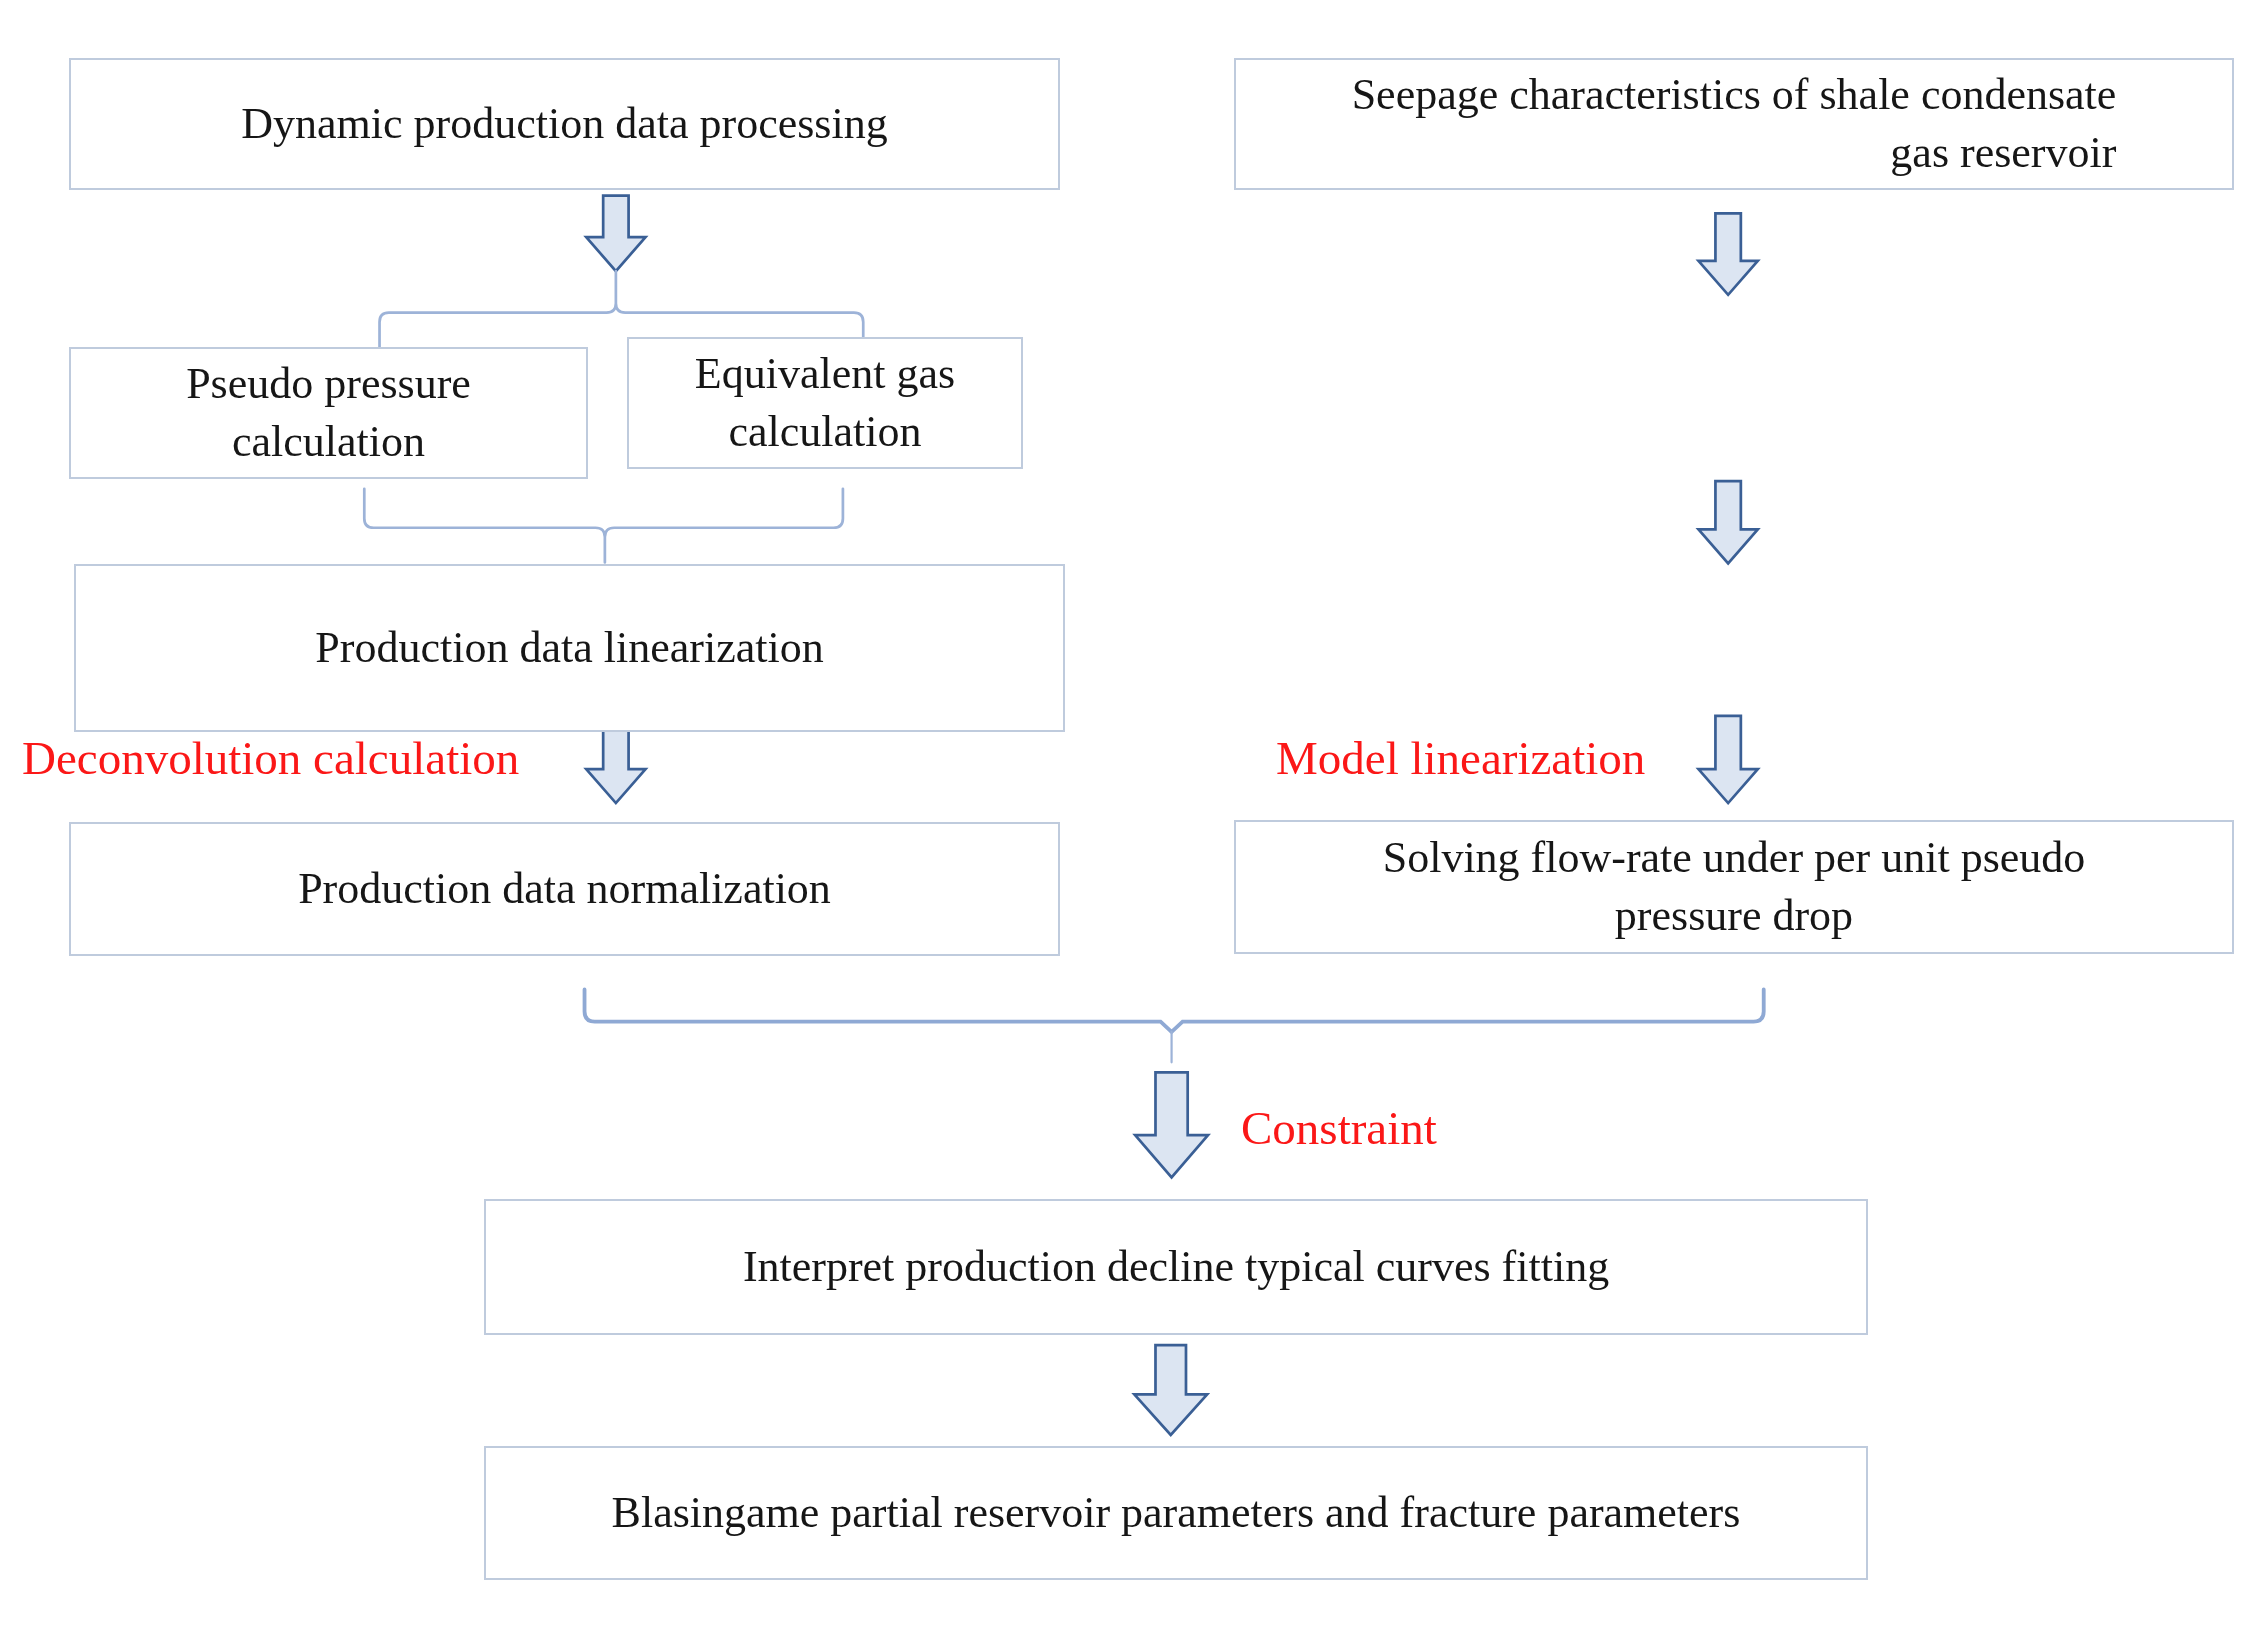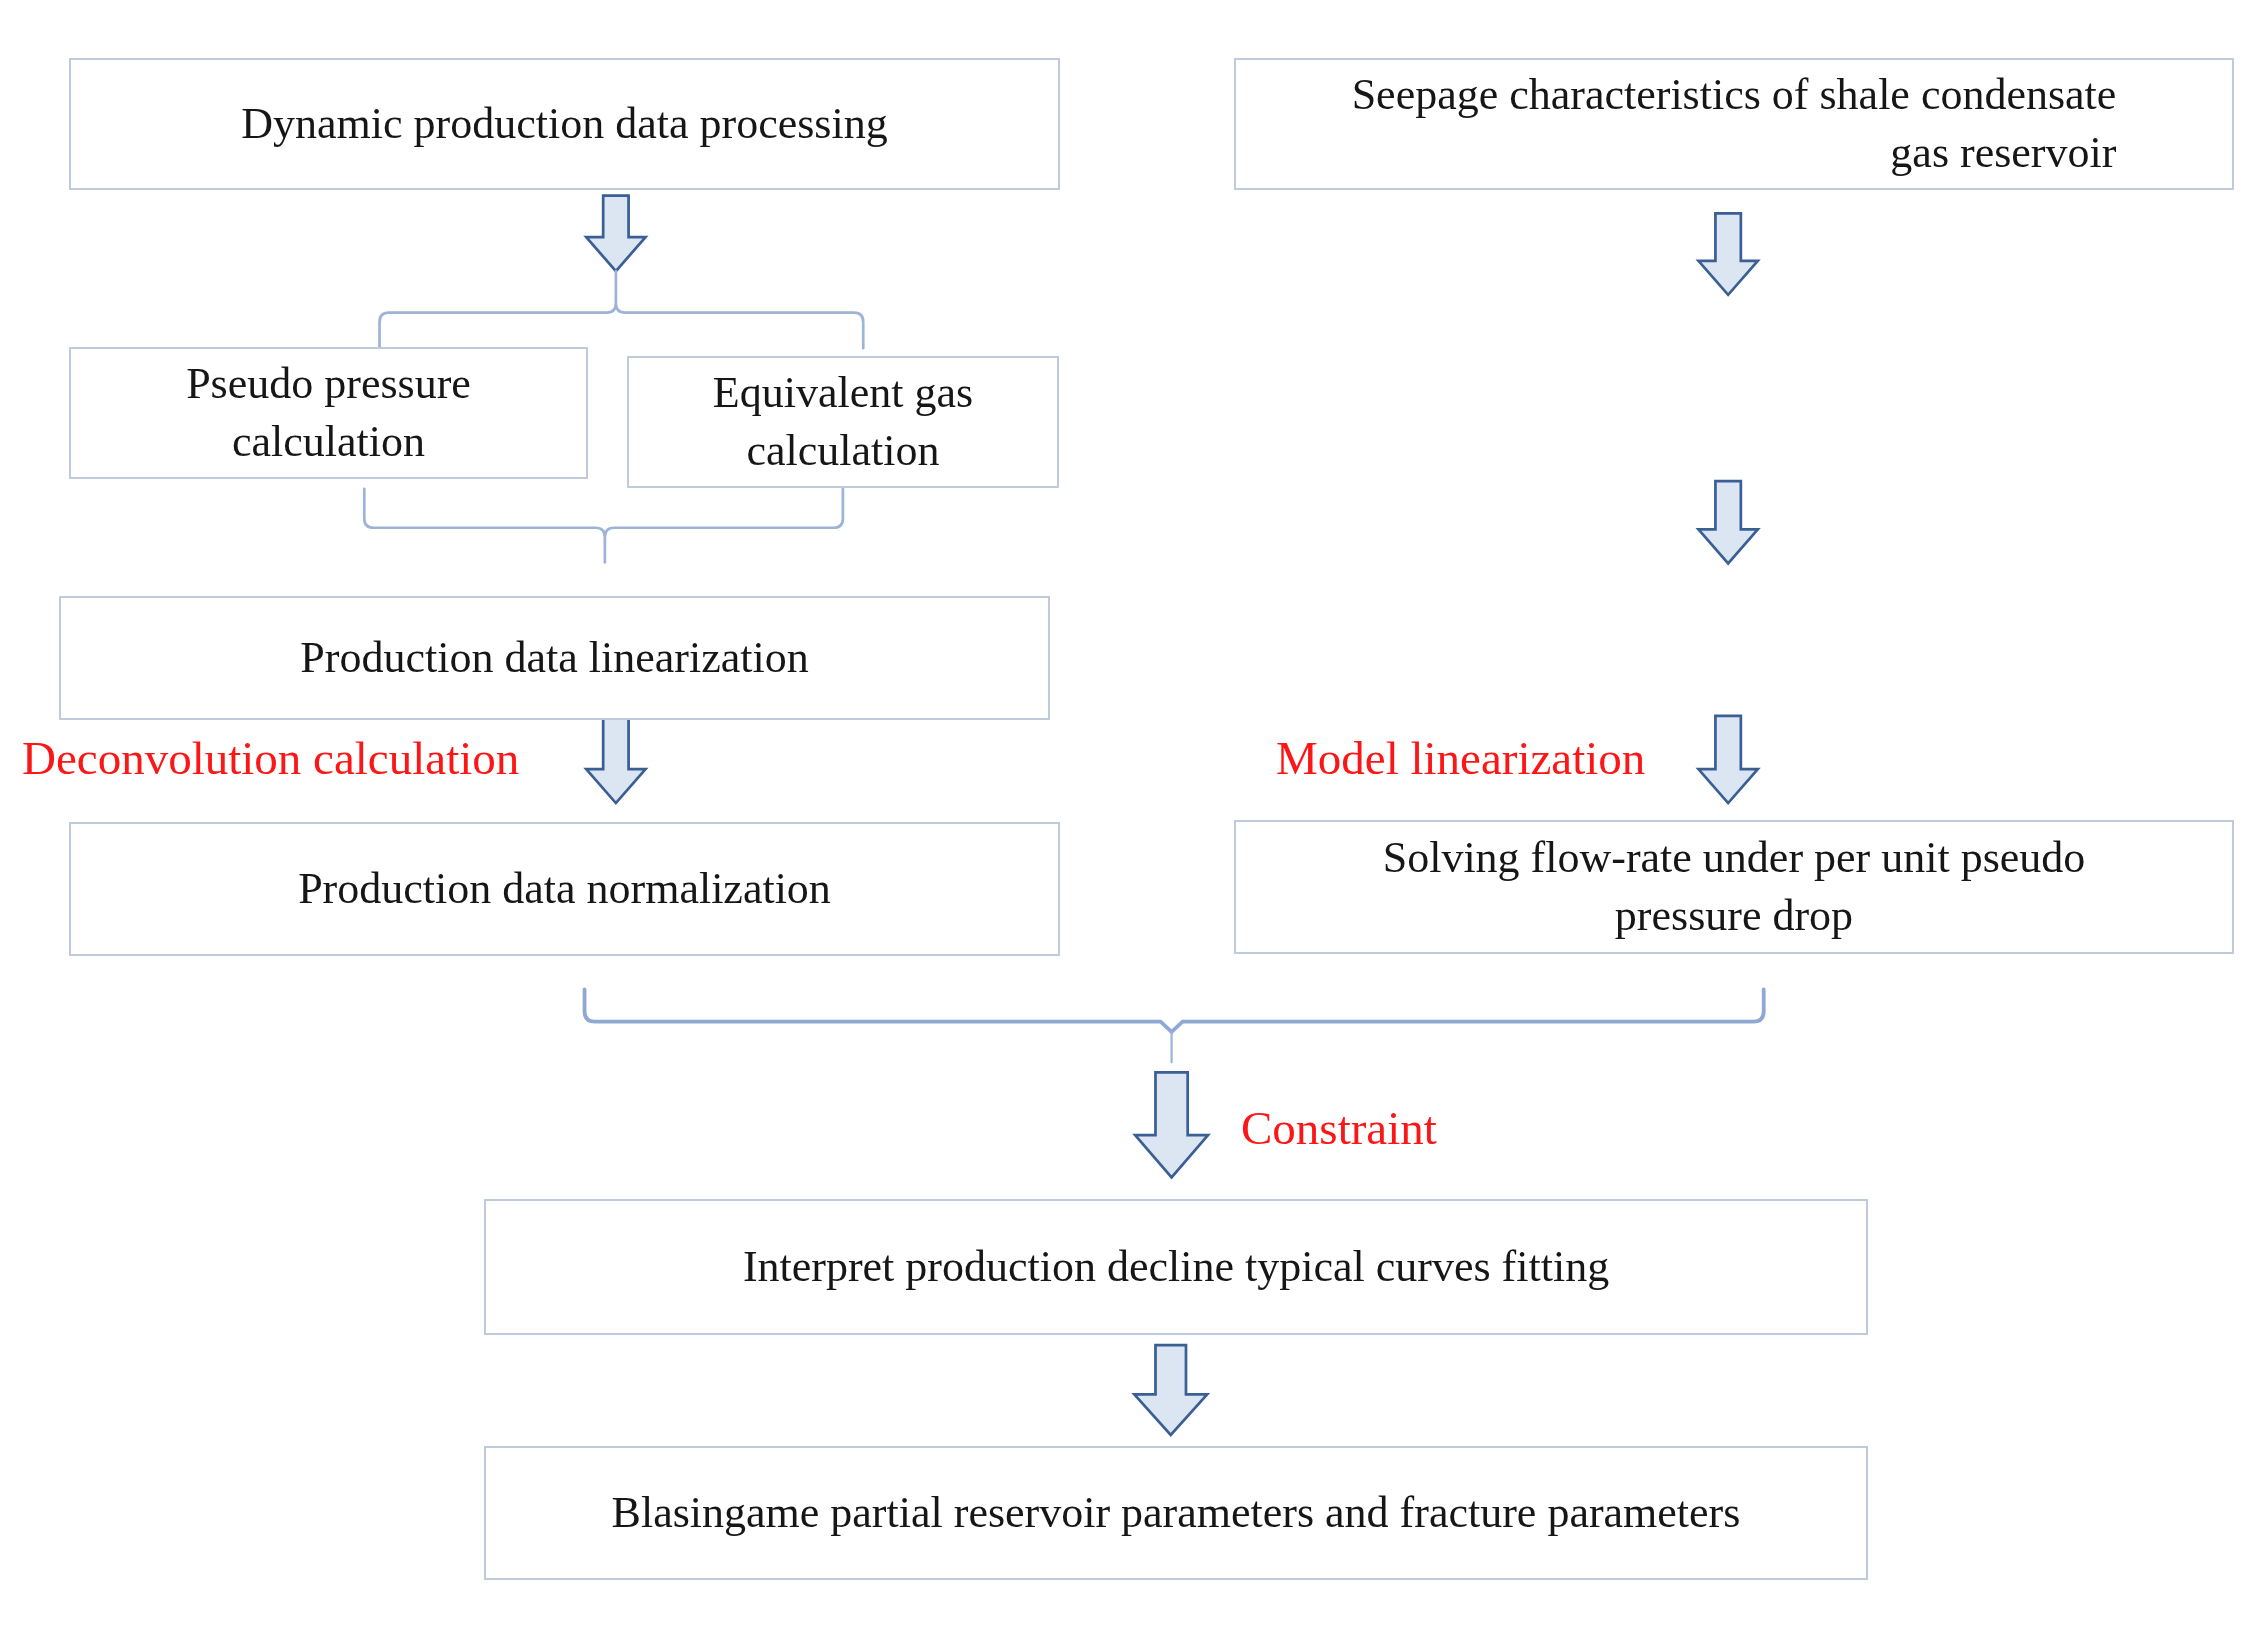--- a/index.html
+++ b/index.html
@@ -42,23 +42,23 @@
   svg.overlay{position:absolute;left:0;top:0;width:2261px;height:1629px;}
   .arrow{fill:var(--arrow-fill);stroke:var(--arrow-stroke);stroke-width:3.2;stroke-linejoin:miter;}
   .brace{fill:none;stroke:var(--connector);stroke-width:3.2;stroke-linecap:round;}
   .bracket{fill:none;stroke:var(--bracket);stroke-width:4.5;stroke-linecap:round;}
   .stem{fill:none;stroke:var(--connector);stroke-width:2.6;stroke-linecap:round;}
 
   
   #n-dynamic      {left:69px;  top:58px;   width:991px; height:132px;}
   #n-seepage      {left:1234px;top:58px;   width:1000px; height:132px;text-align:right;}
   #n-pseudo       {left:69px;  top:347px;  width:519px;  height:132px;}
-  #n-equivalent   {left:627px; top:356px;  width:432px;  height:132px;}
+  #n-equivalent   {left:627px; top:337px;  width:396px;  height:132px;}
   #n-physical     {left:1234px;top:347px;  width:1000px; height:132px;}
-  #n-linearization{left:59px;  top:564px;  width:991px; height:124px;margin-top:32px;}
+  #n-linearization{left:74px;  top:564px;  width:991px; height:168px;}
   #n-mathematical {left:1234px;top:564px;  width:1000px; height:132px;}
   #n-normalization{left:69px;  top:822px;  width:991px; height:134px;}
   #n-solving      {left:1234px;top:820px;  width:1000px; height:134px;}
   #n-blasingame   {left:484px; top:1199px; width:1384px; height:136px;}
   #n-interpret    {left:484px; top:1446px; width:1384px; height:134px;}
 
   #lbl-deconvolution{left:22px;  top:732px;}
   #lbl-modellin     {left:1276px;top:732px;}
   #lbl-constraint   {left:1241px;top:1102px;}
 </style>

